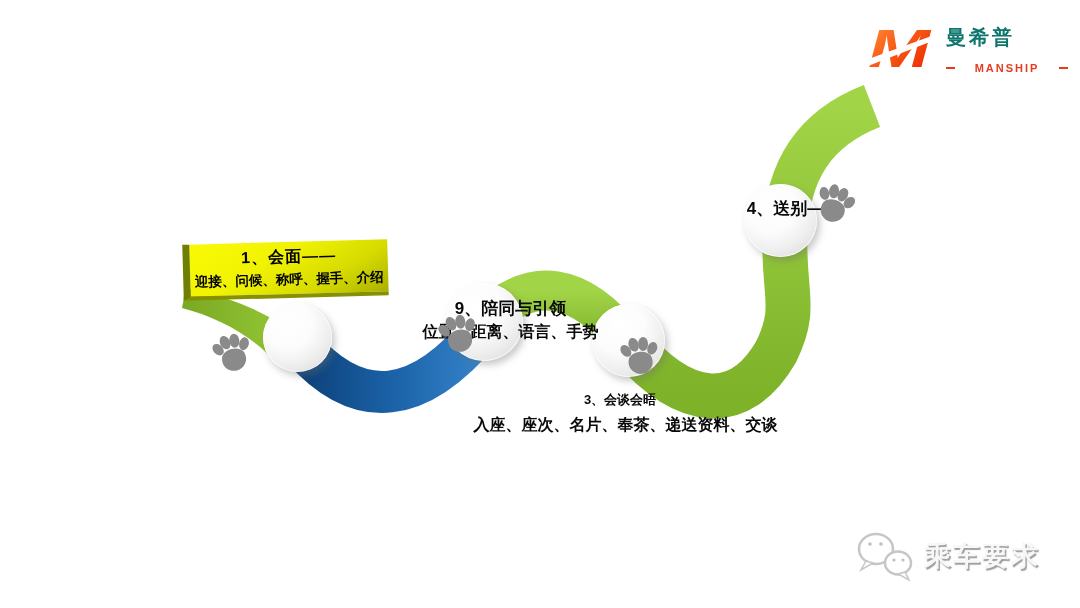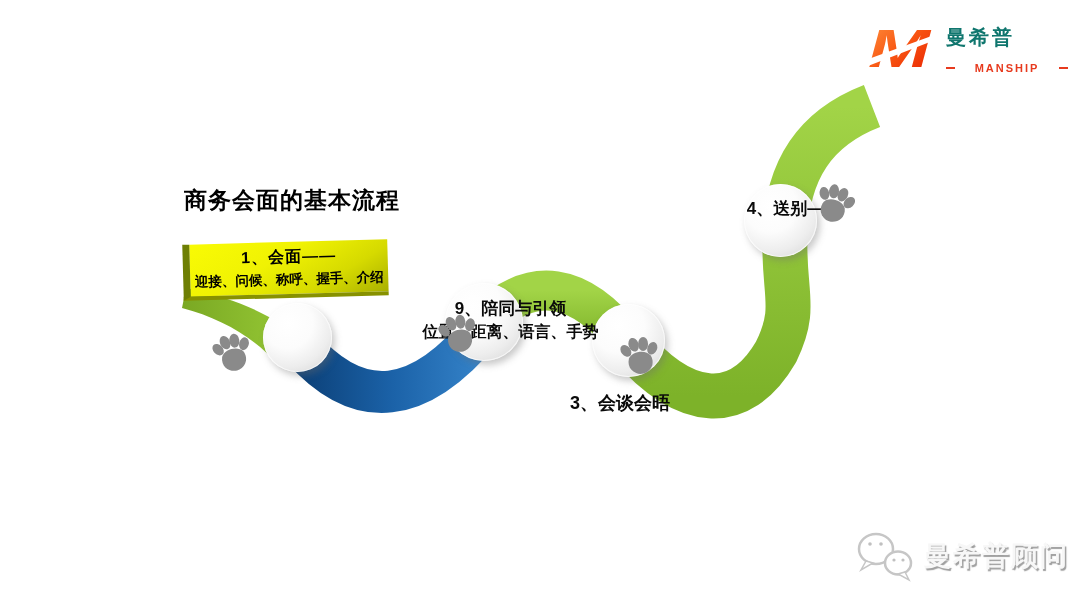--- a/index.html
+++ b/index.html
@@ -27,21 +27,21 @@
         background:linear-gradient(150deg,#f9fb04 0%,#f0f203 40%,#d6da00 72%,#a9b000 100%);
         border-left:7px solid #6e7f04;border-bottom:4px solid #879100;
         display:flex;flex-direction:column;justify-content:center;align-items:center;}
   .card .l1{font-size:16px;font-weight:bold;color:#000;letter-spacing:1px;}
   .card .l2{font-size:13.5px;font-weight:bold;color:#000;margin-top:3px;white-space:nowrap;}
 
   
   .steptext{position:absolute;font-weight:bold;color:#0a0a0a;text-align:center;white-space:nowrap;}
   .s2-label{left:398px;top:297px;width:225px;font-size:17px;}
   .s2-detail{left:393px;top:322px;width:235px;font-size:16px;}
-  .s3-label{left:535px;top:391px;width:170px;font-size:18px;}
+  .s3-label{left:535px;top:391px;width:170px;font-size:13px;}
   .s3-detail{left:468px;top:415px;width:315px;font-size:16px;}
   .s4-label{left:714px;top:197px;width:160px;font-size:17px;}
   .s4-detail{left:662px;top:221px;width:310px;font-size:16px;}
 
   
   .paw{position:absolute;width:48px;height:48px;}
   .paw1{left:209px;top:331px;transform:rotate(-15deg);}
   .paw2{left:435px;top:312px;transform:rotate(-15deg);}
   .paw3{left:616px;top:334px;transform:rotate(-8deg);}
   .paw4{left:810px;top:182px;transform:rotate(18deg);}
@@ -101,31 +101,31 @@
     <path d="M 483 322 Q 556 250 628 343" fill="none" stroke="url(#gGreen)" stroke-width="40"></path>
 
     <path d="M 628 343 C 685 410, 740 414, 776 352 C 798 307, 783 295, 785 235 C 787 170, 815 128, 872 106" fill="none" stroke="url(#gGreen)" stroke-width="45"></path>
   </svg>
 
   <div class="node node1"></div>
   <div class="node node2"></div>
   <div class="node node3"></div>
   <div class="node node4"></div>
 
-  <div class="abs page-title">商务会面的基本流程</div>
 
   <div class="abs card">
     <div class="l1">1、会面——</div>
     <div class="l2">迎接、问候、称呼、握手、介绍</div>
   </div>
 
   <div class="steptext s2-label">9、陪同与引领</div>
   <div class="steptext s2-detail">位置、距离、语言、手势</div>
 
   <div class="steptext s3-label">3、会谈会晤</div>
+  <div class="steptext s3-detail">入座、座次、名片、奉茶、递送资料、交谈</div>
 
   <div class="steptext s4-label">4、送别——</div>
 
   <svg class="paw paw1" viewBox="-24 -24 48 48">
     <use href="#pawShape" fill="#8a8a8a"></use>
     </svg>
   <svg class="paw paw2" viewBox="-24 -24 48 48">
     <use href="#pawShape" fill="#8a8a8a"></use>
     </svg>
   <svg class="paw paw3" viewBox="-24 -24 48 48">
@@ -152,16 +152,16 @@
     <svg width="62" height="52" viewBox="0 0 62 52">
       <ellipse cx="22" cy="19" rx="17" ry="15" fill="#ffffff" stroke="#c6c6c6" stroke-width="2.5"></ellipse>
       <path d="M 12 31 L 7 40 L 19 33 Z" fill="#ffffff" stroke="#c6c6c6" stroke-width="1.5"></path>
       <circle cx="16" cy="14" r="1.8" fill="#c0c0c0"></circle>
       <circle cx="27" cy="14" r="1.8" fill="#c0c0c0"></circle>
       <ellipse cx="44" cy="33" rx="13" ry="11.5" fill="#ffffff" stroke="#c6c6c6" stroke-width="2.5"></ellipse>
       <path d="M 51 42 L 55 50 L 44 44 Z" fill="#ffffff" stroke="#c6c6c6" stroke-width="1.5"></path>
       <circle cx="40" cy="30" r="1.6" fill="#c0c0c0"></circle>
       <circle cx="49" cy="30" r="1.6" fill="#c0c0c0"></circle>
     </svg>
-    <span class="wm-text">曼希普顾问</span>
+    <span class="wm-text">乘车要求</span>
   </div>
 
 </div>
 
 </body></html>

